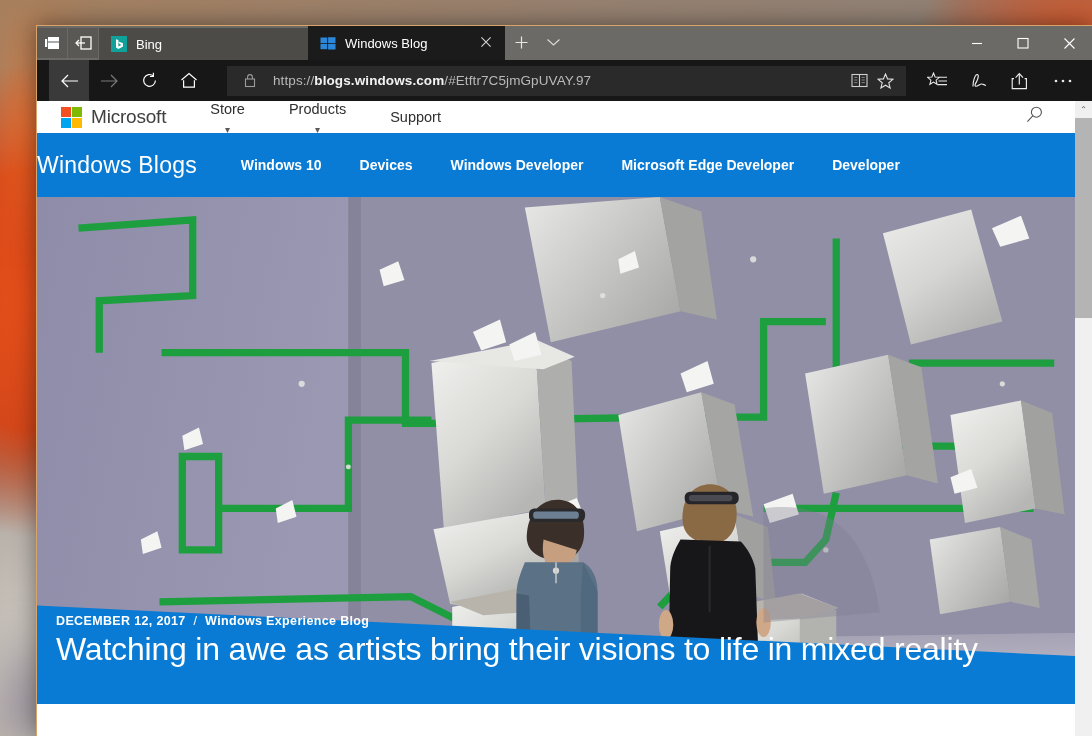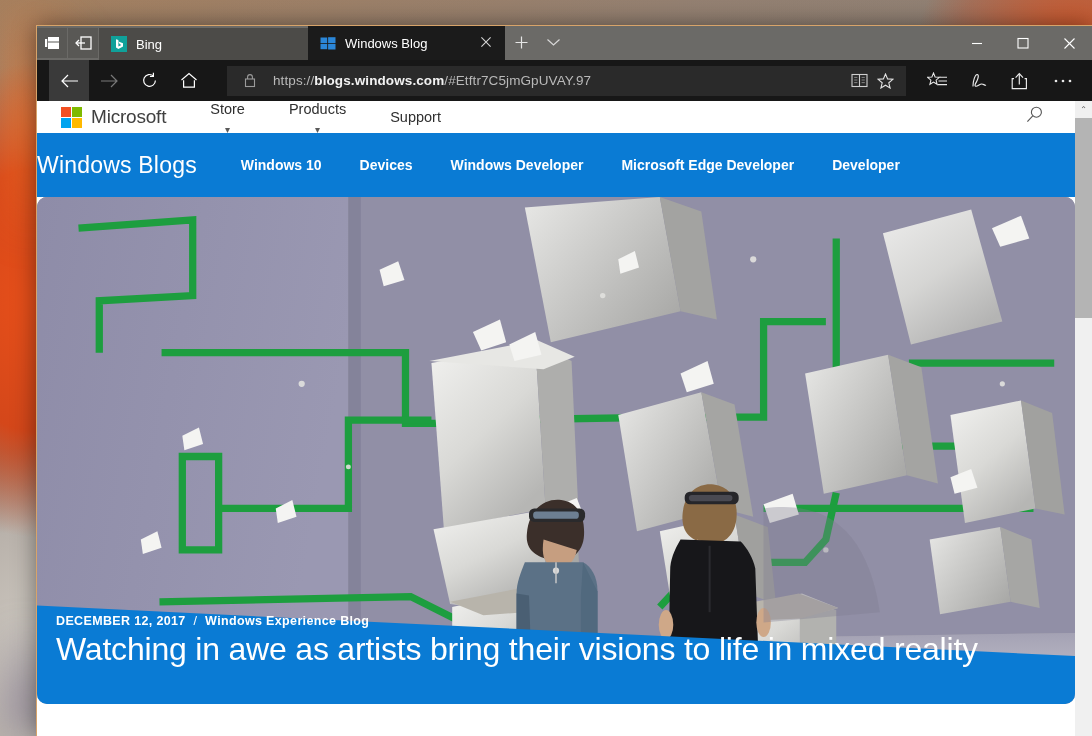--- a/index.html
+++ b/index.html
@@ -145,21 +145,21 @@
   
   #blognav {
     height: 64px; background: #0a7bd4;
     display: flex; align-items: center;
     color: #fff;
   }
   #blogbrand { font-size: 23px; font-weight: 300; margin-right: 44px; letter-spacing:.2px;}
   .blognavitem { font-size: 14px; font-weight: 700; margin-right: 38px; white-space: nowrap; }
 
   
-  #hero { position: relative; height: 507px; overflow: hidden; background:#8e8ea3;border-radius:10px; }
+  #hero { position: relative; height: 507px; overflow: hidden; background:#8e8ea3; }
   #heroimg { position: absolute; inset: 0; }
   #bluewedge {
     position: absolute; left: 0; right: 0; bottom: 0; height: 120px;
     background: #0a7bd4;
     clip-path: polygon(0 18%, 100% 60%, 100% 100%, 0 100%);
   }
   #herocaption { position: absolute; left: 19px; bottom: 36px; color: #fff; z-index: 4; }
   #metaline { font-size: 12.5px; font-weight: 700; letter-spacing: .35px; margin-bottom: 3px; }
   #metaline .sep { font-weight: 400; margin: 0 4px; }
   #headline { font-size: 32px; font-weight: 300; letter-spacing: -.2px; white-space: nowrap; }

